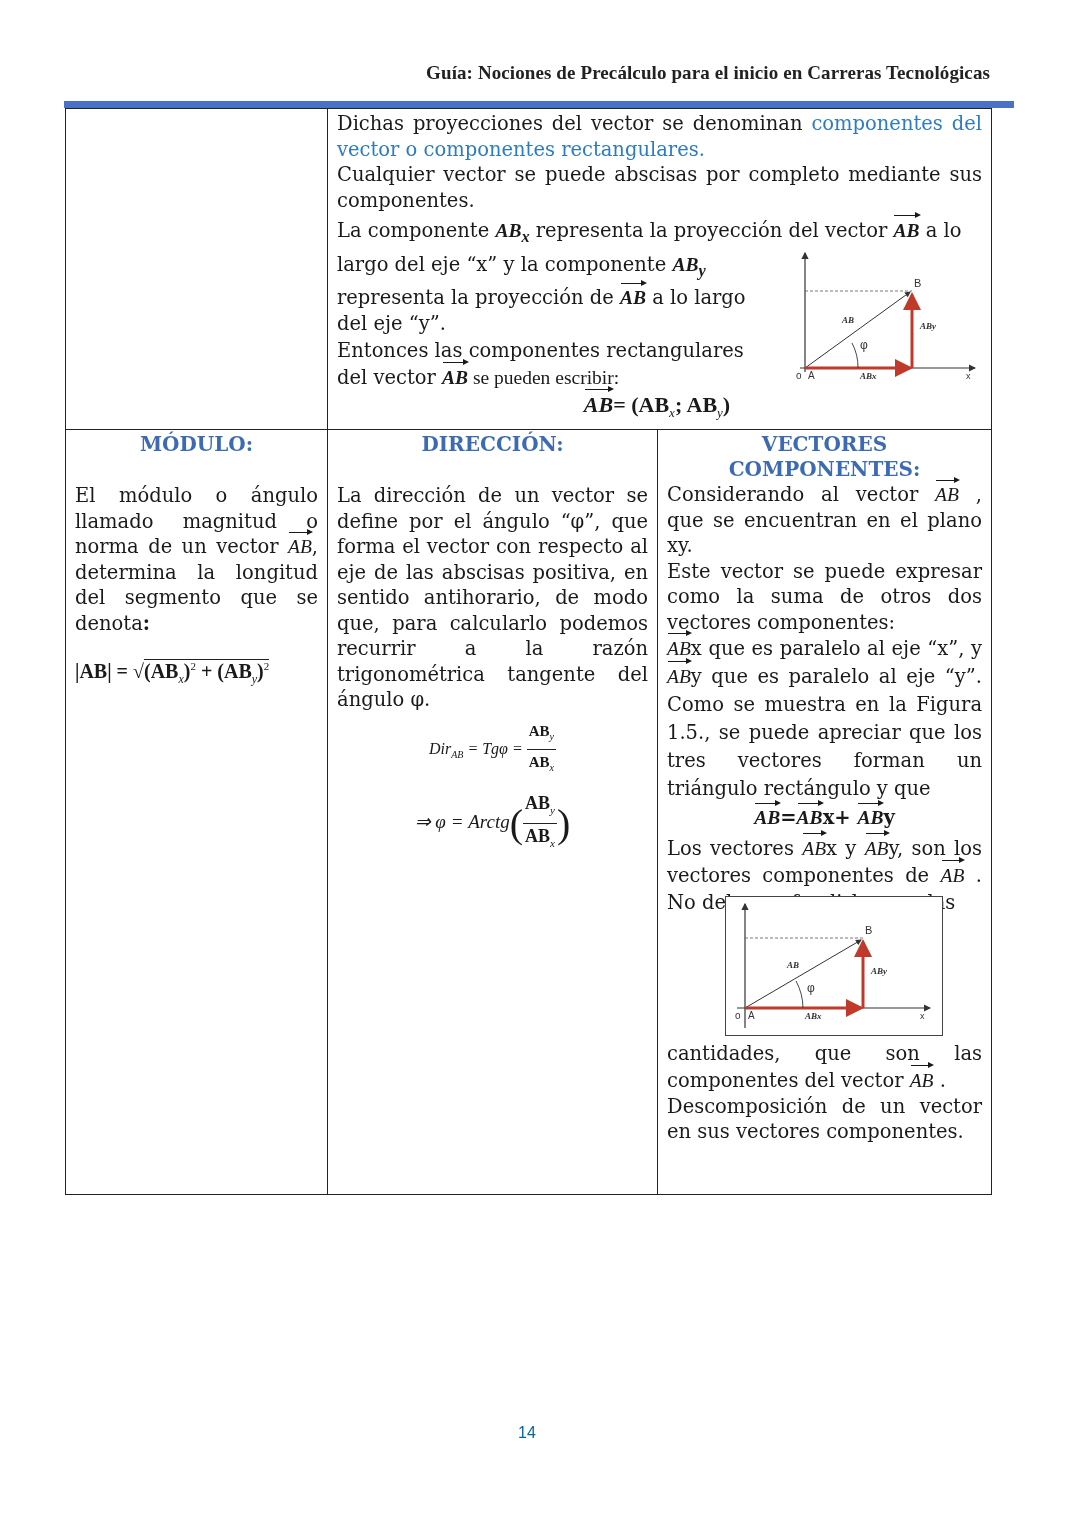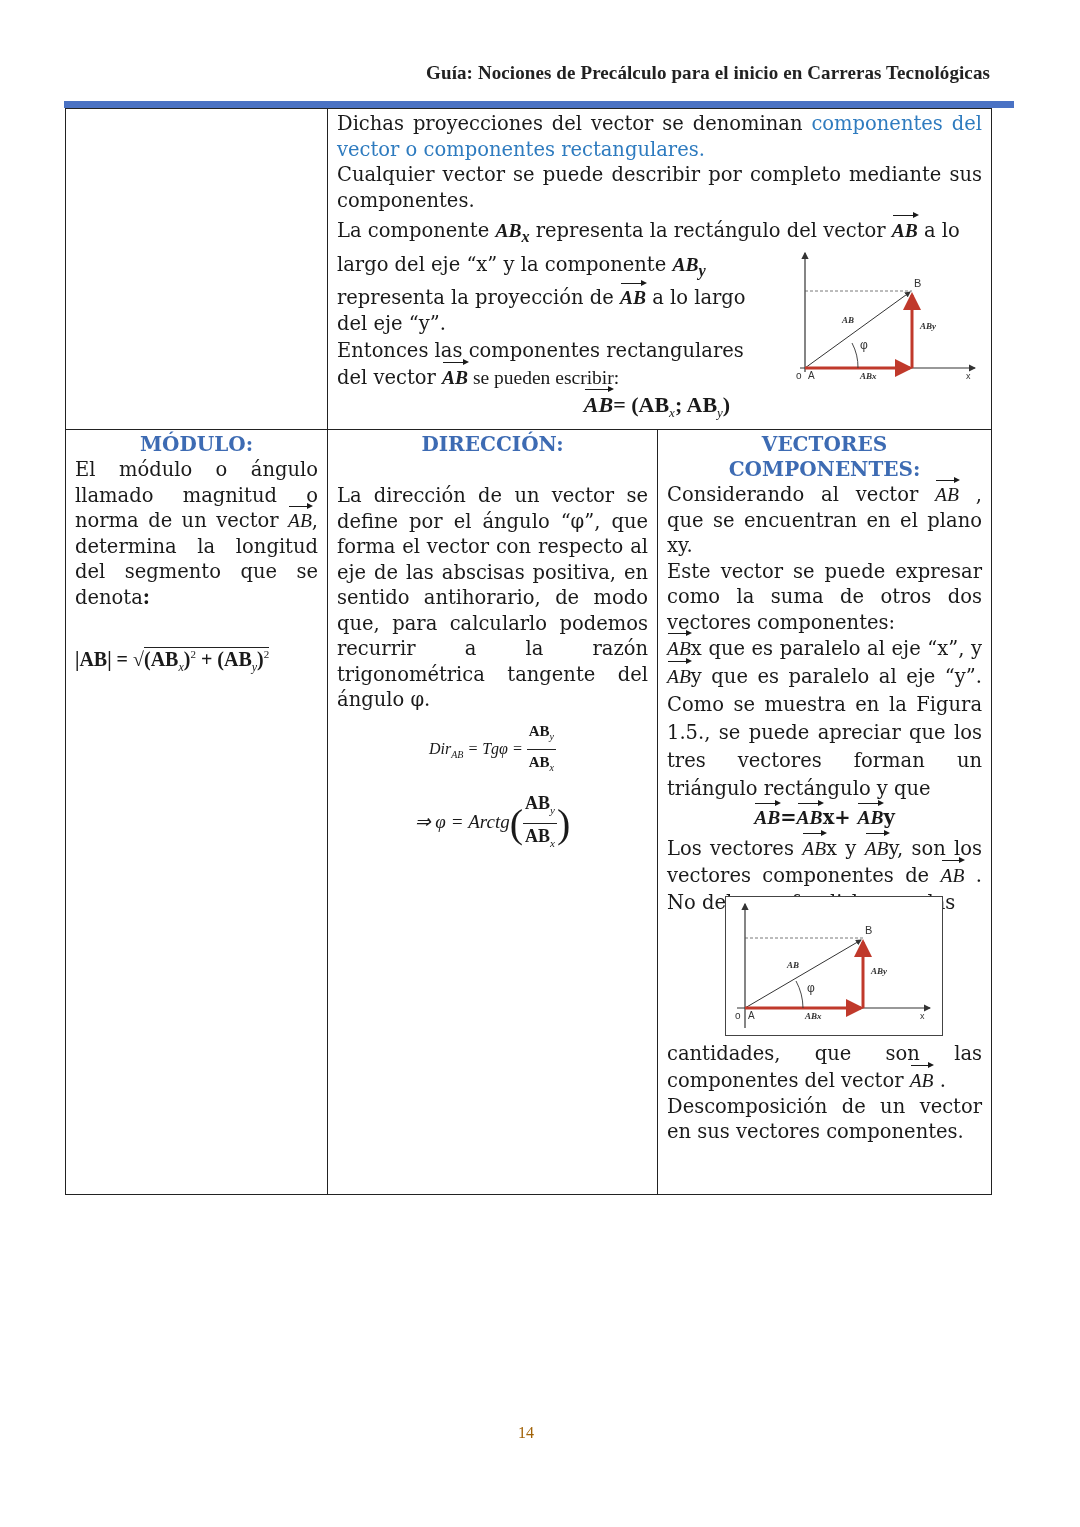--- a/index.html
+++ b/index.html
@@ -14,21 +14,21 @@
   .heading { color: #3d6bb3; font-weight: bold; text-align: center; font-size: 20px; line-height: 25px; }
   .just { text-align: justify; }
   .vec { position: relative; display: inline-block; font-style: italic; }
   .vec::before { content: ""; position: absolute; left: 1px; right: 1px; top: -2px; border-top: 1.3px solid currentColor; }
   .vec::after { content: ""; position: absolute; right: -1px; top: -5px; width: 0; height: 0;
         border-left: 6px solid currentColor; border-top: 3.5px solid transparent; border-bottom: 3.5px solid transparent; }
   .bi { font-weight: bold; font-style: italic; font-family: "Liberation Serif", serif; }
   .serif2 { font-family: "Liberation Serif", serif; }
   .formula { font-family: "Liberation Serif", serif; }
   .center { text-align: center; }
-  .page-num { position: absolute; top: 1424px; left: 518px; font-family: Liberation Serif, serif; font-size: 16px; color: #a16207; }
+  .page-num { position: absolute; top: 1424px; left: 518px; font-family: Liberation Sans, sans-serif; font-size: 16px; color: #0369a1; }
   .frac { display: inline-block; vertical-align: middle; text-align: center; }
   .frac > span { display: block; padding: 0 2px; }
   .frac > span.num { border-bottom: 1px solid #222; }
 </style>
 </head>
 <body>
 
 <div class="header-title">Guía: Nociones de Precálculo para el inicio en Carreras Tecnológicas</div>
 <div class="header-bar"></div>
 
@@ -36,23 +36,23 @@
   <colgroup>
       <col style="width:262px">
       <col style="width:330px">
       <col style="width:334px">
     </colgroup>
   <tbody>
       <tr>
     <td style="height:306px;"></td>
     <td colspan="2" style="position:relative; ">
       <div class="just"><span>Dichas proyecciones del vector se denominan </span><span class="blue">componentes del vector o componentes rectangulares.</span></div>
-      <div class="just">Cualquier vector se puede describir por completo mediante sus componentes.</div>
+      <div class="just">Cualquier vector se puede abscisas por completo mediante sus componentes.</div>
       <div style="margin-top:4px; line-height:27px;">
-        <span>La componente </span><span class="bi"><span>AB</span><sub>x</sub></span><span> representa la rectángulo del vector </span><span class="bi vec">AB</span><span> a lo largo del eje “x” y la componente </span><span class="bi"><span>AB</span><sub>y</sub></span>
+        <span>La componente </span><span class="bi"><span>AB</span><sub>x</sub></span><span> representa la proyección del vector </span><span class="bi vec">AB</span><span> a lo largo del eje “x” y la componente </span><span class="bi"><span>AB</span><sub>y</sub></span>
       </div>
       <div style="width:435px; line-height:26px;">
         <span> representa la proyección de </span><span class="bi vec">AB</span><span> a lo largo del eje “y”.</span>
       </div>
       <div style="width:435px; line-height:27px;">
         <span>Entonces las componentes rectangulares del vector </span><span class="bi vec">AB</span><span class="serif2"> se pueden escribir:</span>
       </div>
       <div class="center formula" style="width:640px; font-size:22px; font-weight:bold; line-height:28px;text-align:center;">
         <span class="bi vec">AB</span><span>= (AB</span><sub style="font-weight:normal;font-style:italic;font-size:13px;">x</sub><span>; AB</span><sub style="font-weight:normal;font-style:italic;font-size:13px;">y</sub><span>)</span>
       </div>
@@ -78,25 +78,25 @@
         <text x="70" y="102" font-size="12" font-family="Liberation Sans, sans-serif" fill="#333">φ</text>
         <text x="70" y="132" font-size="9" font-style="italic" font-weight="bold" font-family="Liberation Serif, serif" fill="#333">ABx</text>
         <text x="6" y="132" font-size="10" font-family="Liberation Sans, sans-serif" fill="#333">o</text>
         <text x="18" y="132" font-size="10" font-family="Liberation Sans, sans-serif" fill="#333">A</text>
         <text x="176" y="132" font-size="9" font-family="Liberation Sans, sans-serif" fill="#333">x</text>
       </svg>
     </td>
   </tr>
   <tr>
     <td style="height:760px;">
-      <div class="heading" style="">MÓDULO:</div>
+      <div class="heading" style="margin-bottom:26px;">MÓDULO:</div>
       <div class="just">
         <span>El módulo o ángulo llamado magnitud o norma de un vector </span><span class="vec serif2">AB</span><span>, determina la longitud del segmento que se denota</span><b>:</b>
       </div>
-      <div class="formula" style="margin-top:32px; font-size:20px; font-weight:bold;">
+      <div class="formula" style="margin-top:18px; font-size:20px; font-weight:bold;">
         |AB| = √<span style="border-top:1px solid #222;">(AB<sub style="font-weight:normal;font-style:italic;font-size:12px;">x</sub>)<sup style="font-size:11px;font-weight:normal;">2</sup> + (AB<sub style="font-weight:normal;font-style:italic;font-size:12px;">y</sub>)<sup style="font-size:11px;font-weight:normal;">2</sup></span>
       </div>
     </td>
     <td>
       <div class="heading" style="margin-bottom:26px;">DIRECCIÓN:</div>
       <div class="just">La dirección de un vector se define por el ángulo “φ”, que forma el vector con respecto al eje de las abscisas positiva, en sentido antihorario, de modo que, para calcularlo podemos recurrir a la razón trigonométrica tangente del ángulo φ.</div>
       <div class="formula center" style="margin-top:6px; font-size:16px; font-style:italic;">
         <span>Dir</span><sub style="font-size:10px;">AB</sub><span> = Tgφ = </span>
         <span class="frac" style="font-style:normal; font-weight:bold; font-size:15px;"><span class="num"><span>AB</span><sub style="font-weight:normal;font-style:italic;font-size:10px;">y</sub></span><span><span>AB</span><sub style="font-weight:normal;font-style:italic;font-size:10px;">x</sub></span></span>
       </div>

